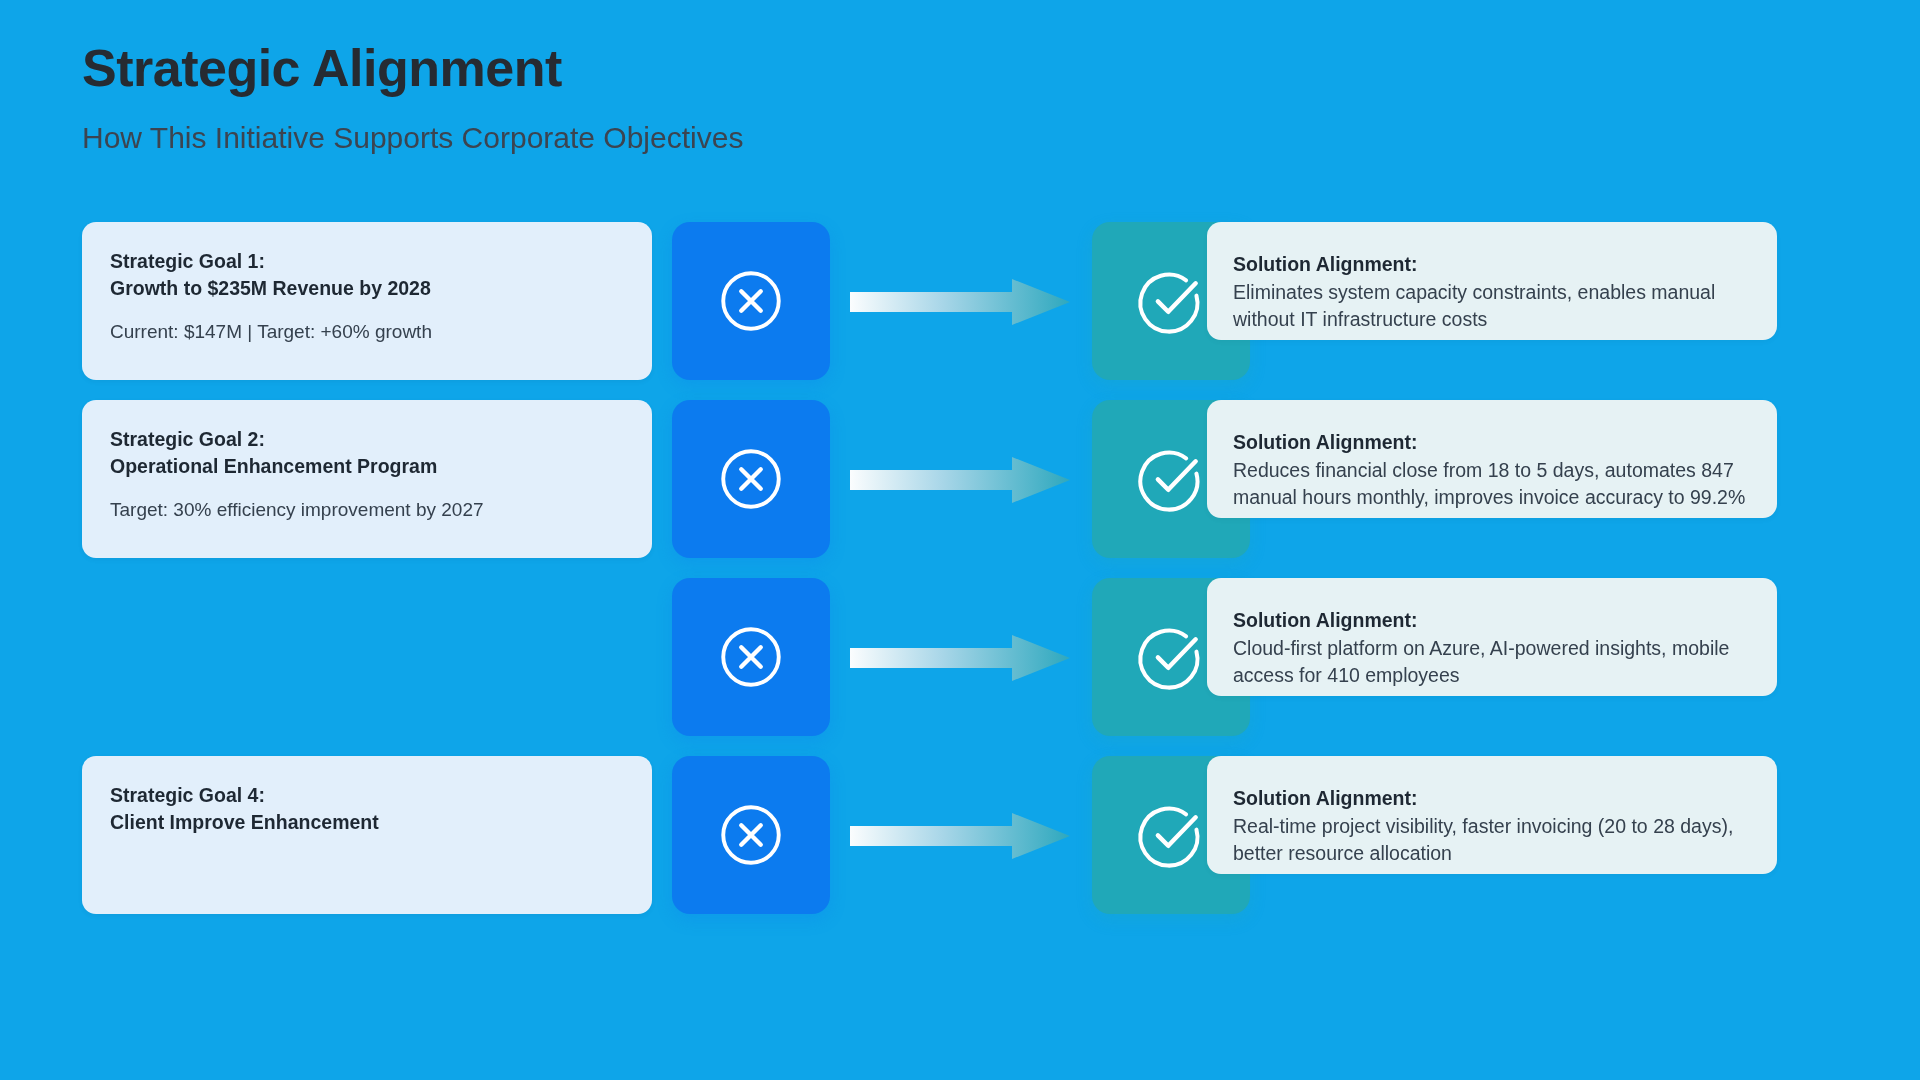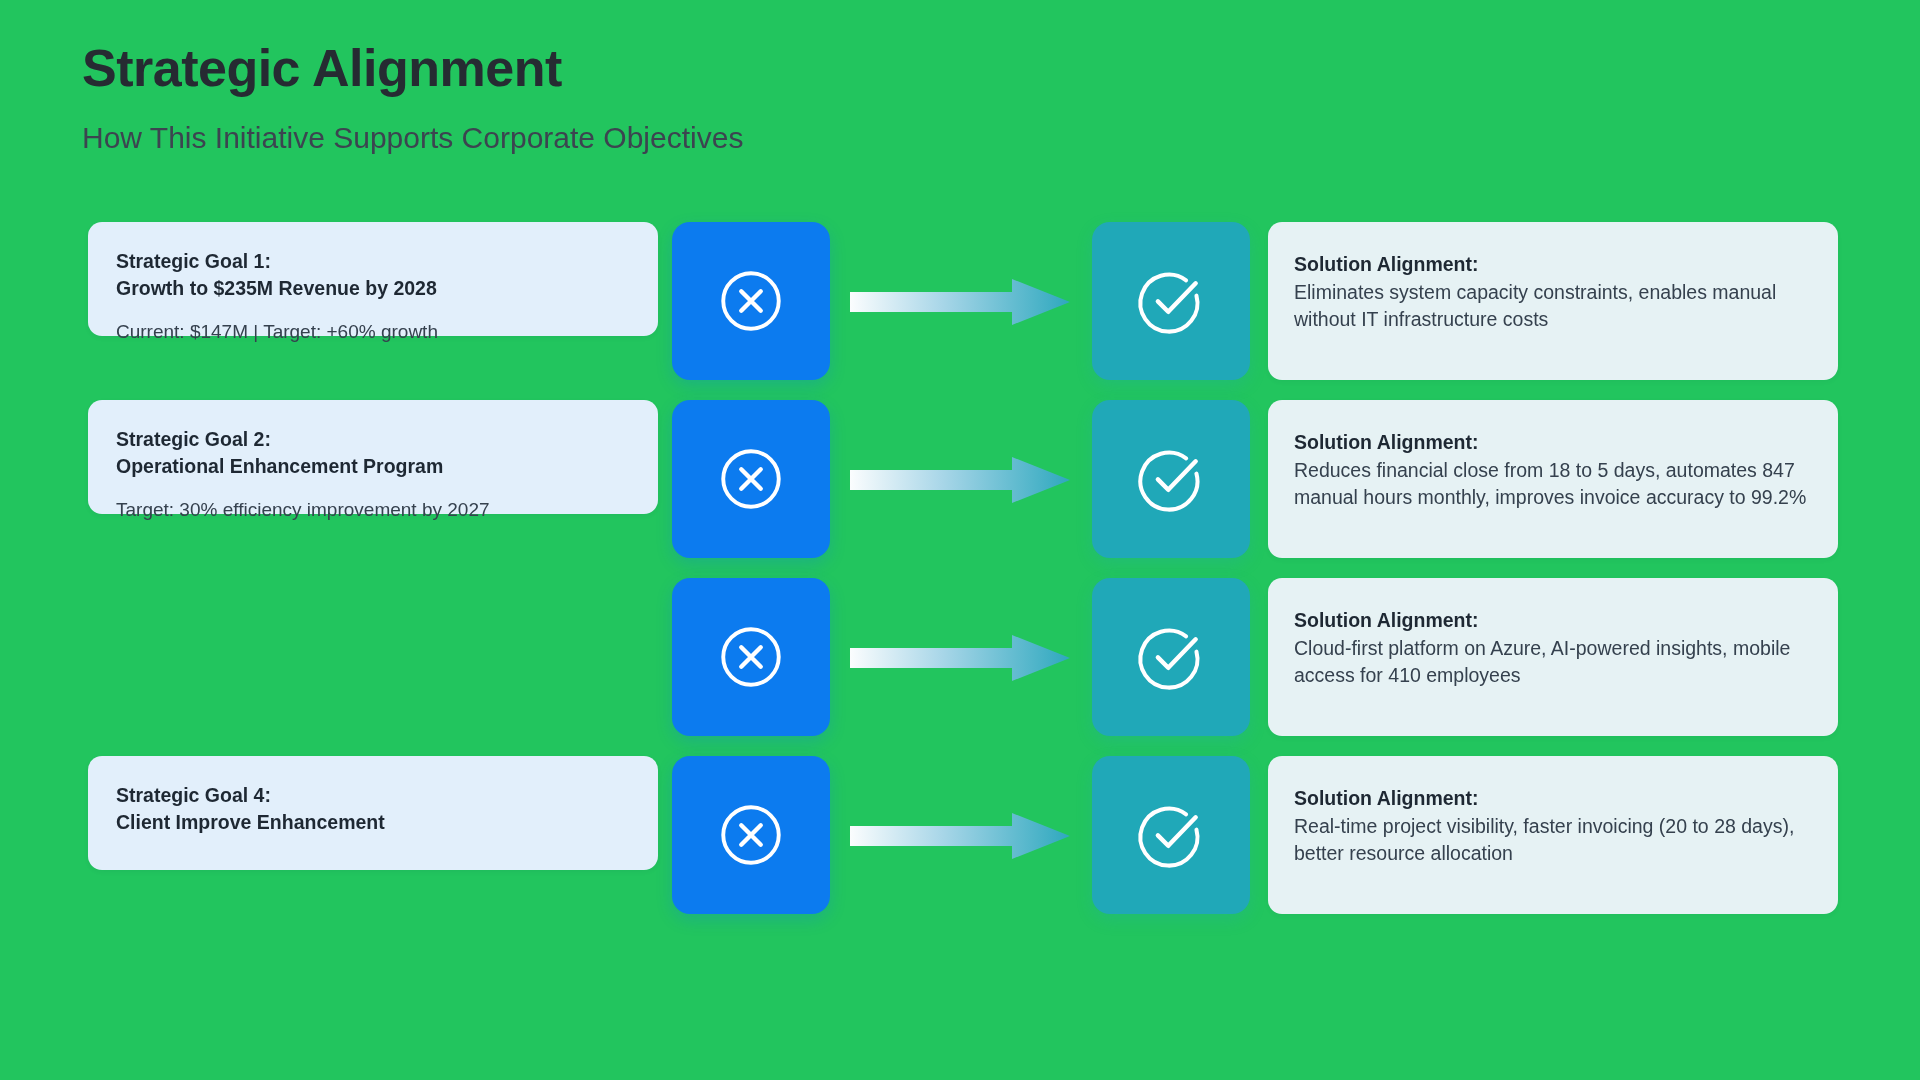--- a/index.html
+++ b/index.html
@@ -14,21 +14,21 @@
   body {
     font-family: "Liberation Sans", "DejaVu Sans", sans-serif;
     color: #1F2933;
     -webkit-font-smoothing: antialiased;
   }
 
   .slide {
     position: relative;
     width: 1920px;
     height: 1080px;
-    background: #22c55e;
+    background: #0ea5e9;
     padding: 0;
   }
 
   
   .header {
     position: absolute;
     left: 82px;
     top: 40px;
     width: 1300px;
   }
@@ -65,26 +65,25 @@
     margin-bottom: 20px;
   }
   .row:last-child { margin-bottom: 0; }
 
   
   .goal-card {
     position: absolute;
     left: 82px;
     top: 0;
     width: 570px;
-    height: 114px;
+    height: 158px;
     background: #E2EFFB;
     border-radius: 14px;
     padding: 26px 28px 0 28px;
     box-shadow: 0 2px 5px rgba(20,40,70,0.055);
-    margin-left: 6px;
   }
 
   .goal-title {
     font-size: 19.5px;
     font-weight: 700;
     color: #1E2833;
     line-height: 1.37;
     white-space: pre-line;
   }
 
@@ -128,24 +127,24 @@
     position: absolute;
     left: 850px;
     top: 57px;
     width: 220px;
     height: 46px;
   }
 
   
   .solution-card {
     position: absolute;
-    left: 1268px;
+    left: 1207px;
     top: 0;
     width: 570px;
-    height: 158px;
+    height: 118px;
     background: #E6F2F4;
     border-radius: 14px;
     padding: 30px 26px 0 26px;
     box-shadow: 0 2px 5px rgba(20,60,70,0.05);
   }
 
   .solution-label {
     font-size: 19.5px;
     font-weight: 700;
     color: #1E2833;

